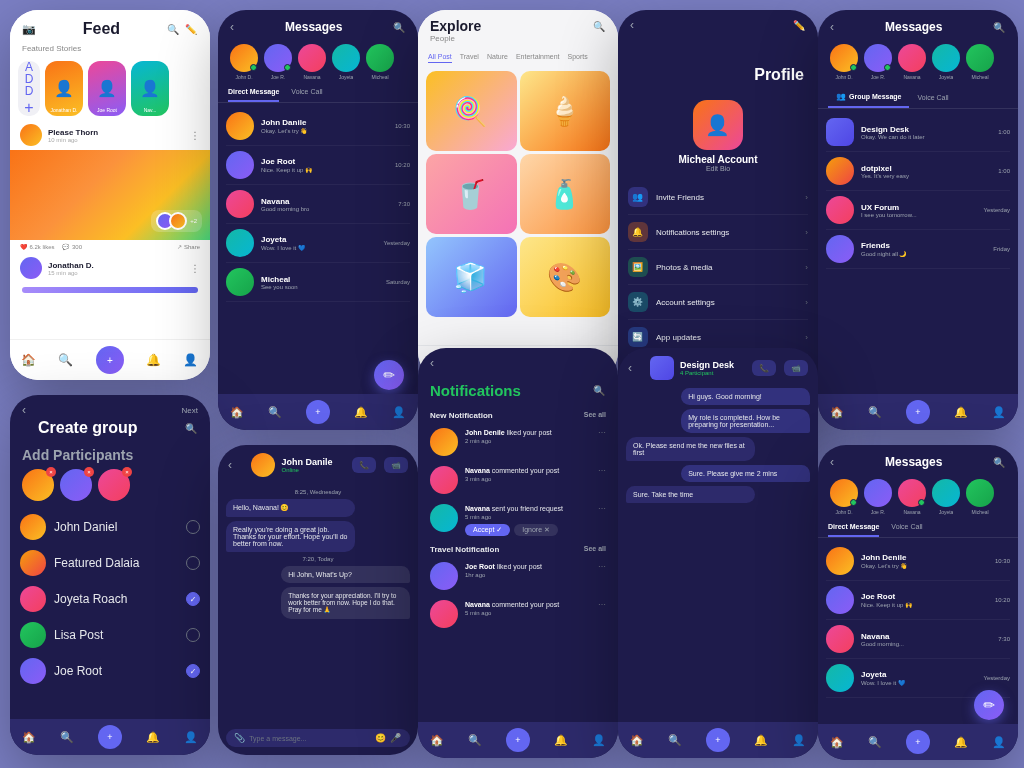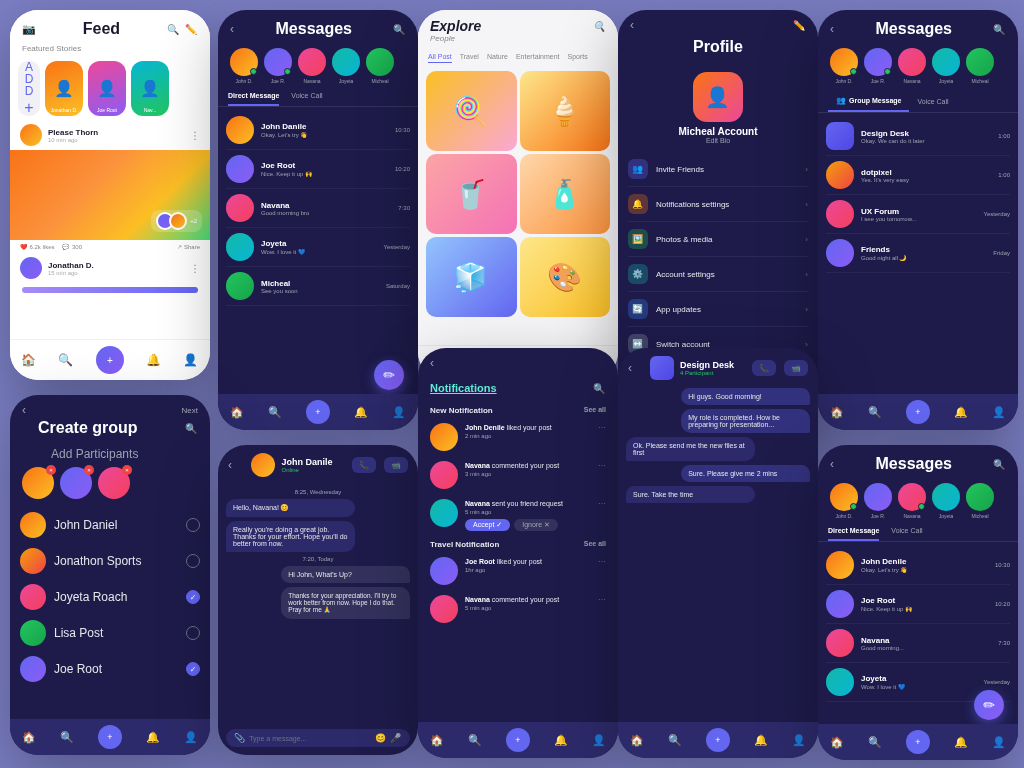--- a/index.html
+++ b/index.html
@@ -203,21 +203,21 @@
     .nav-icon.active { color: #6366f1; }
 
     
     .dark-header {
       display: flex;
       justify-content: space-between;
       align-items: center;
       padding: 10px 12px 6px;
     }
     .dark-title {
-      font-size: 16px;
+      font-size: 12px;
       font-weight: 700;
       color: #fff;
     }
     .avatar-row {
       display: flex;
       gap: 6px;
       padding: 4px 12px 8px;
       overflow: hidden;
     }
     .avatar-item {
@@ -293,21 +293,20 @@
       padding: 6px 0;
       background: #2d2a6b;
       position: absolute;
       bottom: 0; left: 0; right: 0;
     }
 
     
     .explore-header {
       padding: 8px 12px 4px;
       background: #f5f5f7;
-      font-style: italic;
     }
     .explore-title { font-size: 14px; font-weight: 700; color: #1a1a2e; }
     .explore-tabs {
       display: flex;
       gap: 8px;
       padding: 4px 10px;
       overflow: hidden;
     }
     .explore-tab {
       font-size: 7px;
@@ -344,23 +343,24 @@
       display: flex;
       justify-content: space-around;
       padding: 5px 0;
       border-top: 1px solid #e5e7eb;
       background: #f5f5f7;
       position: absolute;
       bottom: 0; left: 0; right: 0;
     }
     .profile-header {
       display: flex;
-      justify-content: center;
+      justify-content: flex-end;
       align-items: flex-start;
       padding: 4px 14px 8px;
+      margin-top: 28px;
     }
     .profile-label { font-size: 16px; font-weight: 700; color: #fff; }
     .profile-avatar-center {
       display: flex;
       flex-direction: column;
       align-items: center;
       padding: 8px 0;
     }
     .profile-big-avatar {
       width: 50px; height: 50px;
@@ -393,21 +393,21 @@
     .menu-icon-gray { background: rgba(156,163,175,0.3); }
     .menu-item-label { font-size: 8px; color: #e5e7eb; flex: 1; }
     .menu-chevron { font-size: 8px; color: #6b7280; }
     .cg-header {
       display: flex;
       justify-content: space-between;
       align-items: center;
       padding: 0 12px 6px;
     }
     .cg-title { font-size: 16px; font-weight: 700; color: #fff; margin-left: 16px; }
-    .cg-section { font-size: 12px; color: #9ca3af; padding: 4px 12px 3px; font-weight: 400; margin-left: 29px; }
+    .cg-section { font-size: 14px; color: #9ca3af; padding: 4px 12px 3px; font-weight: 700; }
     .cg-participants {
       display: flex;
       gap: 6px;
       padding: 3px 12px 8px;
     }
     .cg-participant {
       width: 32px; height: 32px;
       border-radius: 50%;
       background: linear-gradient(135deg, #f97316, #ec4899);
       position: relative;
@@ -443,21 +443,21 @@
     }
     .cg-check.checked { background: #6366f1; border-color: #6366f1; color: #fff; }
 
     
     .notif-header {
       display: flex;
       justify-content: space-between;
       align-items: center;
       padding: 10px 12px 8px;
     }
-    .notif-title { font-size: 11px; font-weight: 700; color: #5eead4; text-decoration: underline; }
+    .notif-title { font-size: 15px; font-weight: 700; color: #22c55e; }
     .notif-section {
       font-size: 8px;
       font-weight: 700;
       color: #e5e7eb;
       padding: 4px 12px 3px;
       display: flex;
       justify-content: space-between;
     }
     .see-all { font-size: 7px; color: #9ca3af; }
     .notif-item {
@@ -960,21 +960,21 @@
       </div>
     </div>
     <div class="cg-list">
       <div class="cg-person">
         <div class="cg-avatar av-1"></div>
         <span class="cg-name">John Daniel</span>
         <div class="cg-check"></div>
       </div>
       <div class="cg-person">
         <div class="cg-avatar av-6"></div>
-        <span class="cg-name">Jonathon Sports</span>
+        <span class="cg-name">Featured Dalaia</span>
         <div class="cg-check"></div>
       </div>
       <div class="cg-person">
         <div class="cg-avatar av-3"></div>
         <span class="cg-name">Joyeta Roach</span>
         <div class="cg-check checked">✓</div>
       </div>
       <div class="cg-person">
         <div class="cg-avatar av-5"></div>
         <span class="cg-name">Lisa Post</span>

